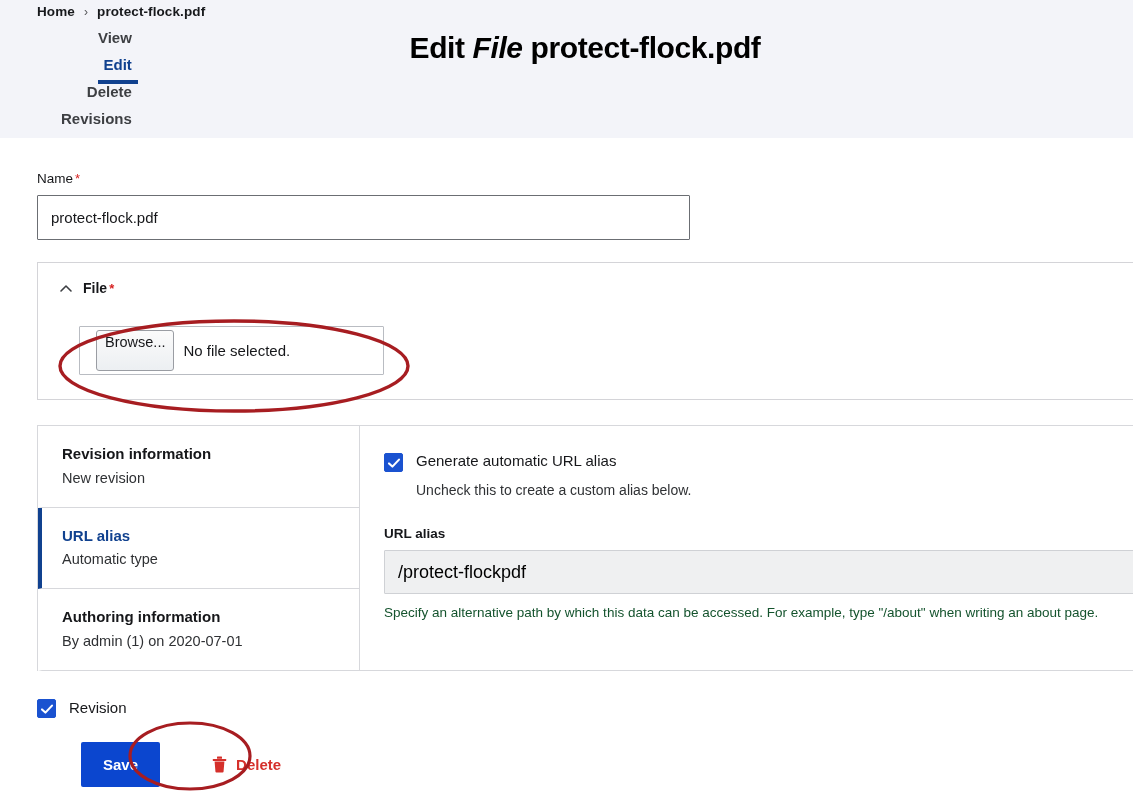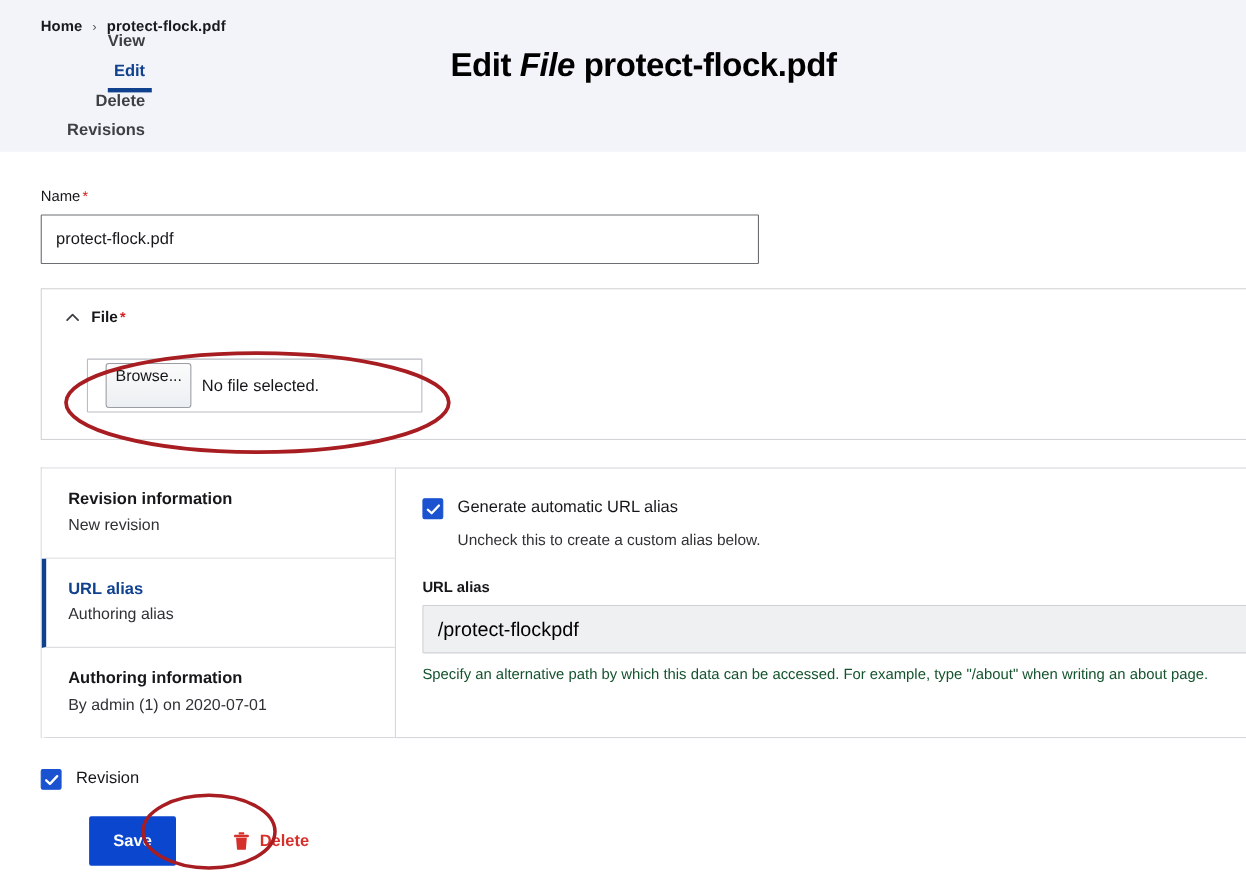--- a/index.html
+++ b/index.html
@@ -9,21 +9,21 @@
     overflow: hidden;
     background: #ffffff;
     font-family: "Liberation Sans", sans-serif;
     color: #1b1b1d;
   }
   .page { position: relative; width: 1133px; height: 807px; overflow: hidden; }
 
   
   .header {
     background: #f3f4f9;
-    padding: 16px 0 0 0;
+    padding: 4px 0 0 0;
     height: 138px;
     position: relative;
   }
   .breadcrumb {
     padding-left: 37px;
     font-size: 13.5px;
     font-weight: bold;
     color: #17191c;
     letter-spacing: .1px;
   }
@@ -338,21 +338,21 @@
     
     <div class="vt-wrap">
 
       <div class="vtabs">
         <div class="vtab">
           <div class="vtab-title">Revision information</div>
           <div class="vtab-summary">New revision</div>
         </div>
         <div class="vtab active">
           <div class="vtab-title">URL alias</div>
-          <div class="vtab-summary">Authoring alias</div>
+          <div class="vtab-summary">Automatic type</div>
         </div>
         <div class="vtab">
           <div class="vtab-title">Authoring information</div>
           <div class="vtab-summary">By admin (1) on 2020-07-01</div>
         </div>
       </div>
 
       <div class="details">
         <div class="cb-row">
           <span class="checkbox">

